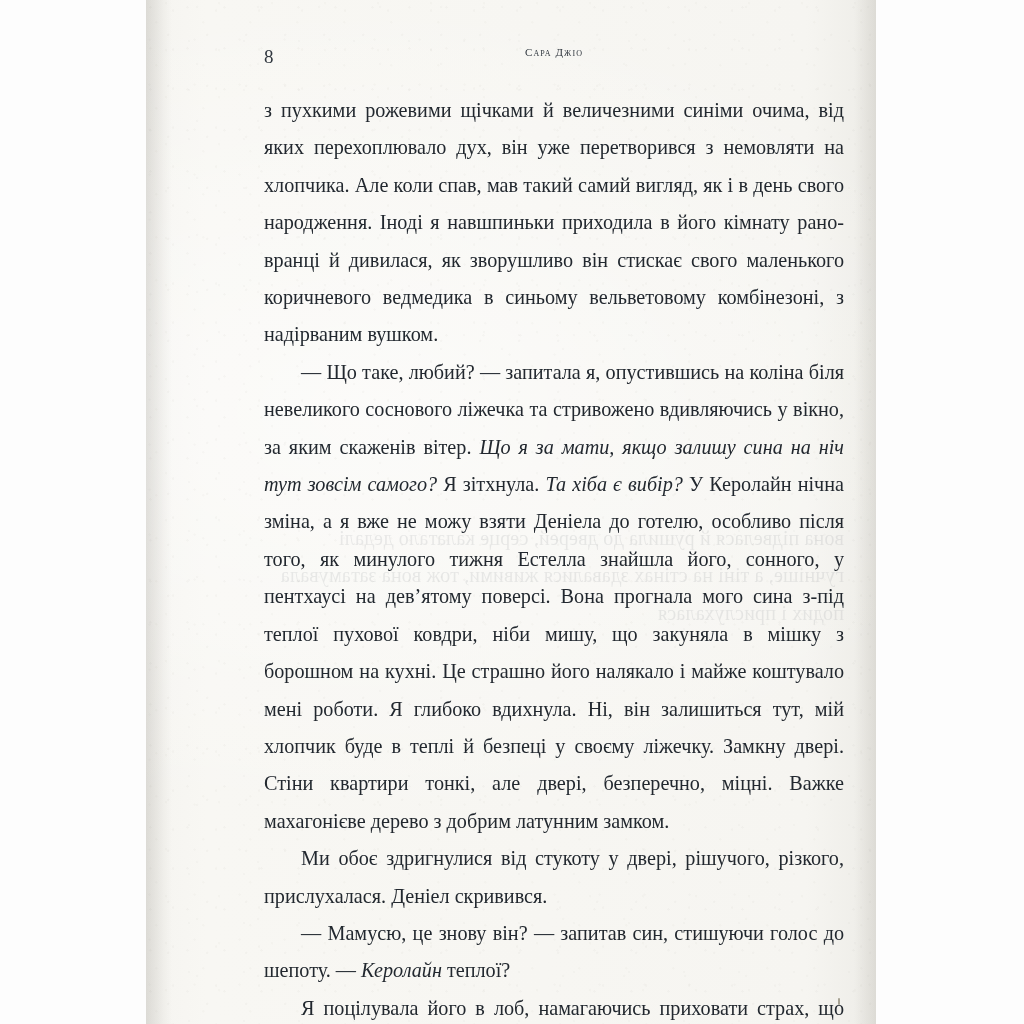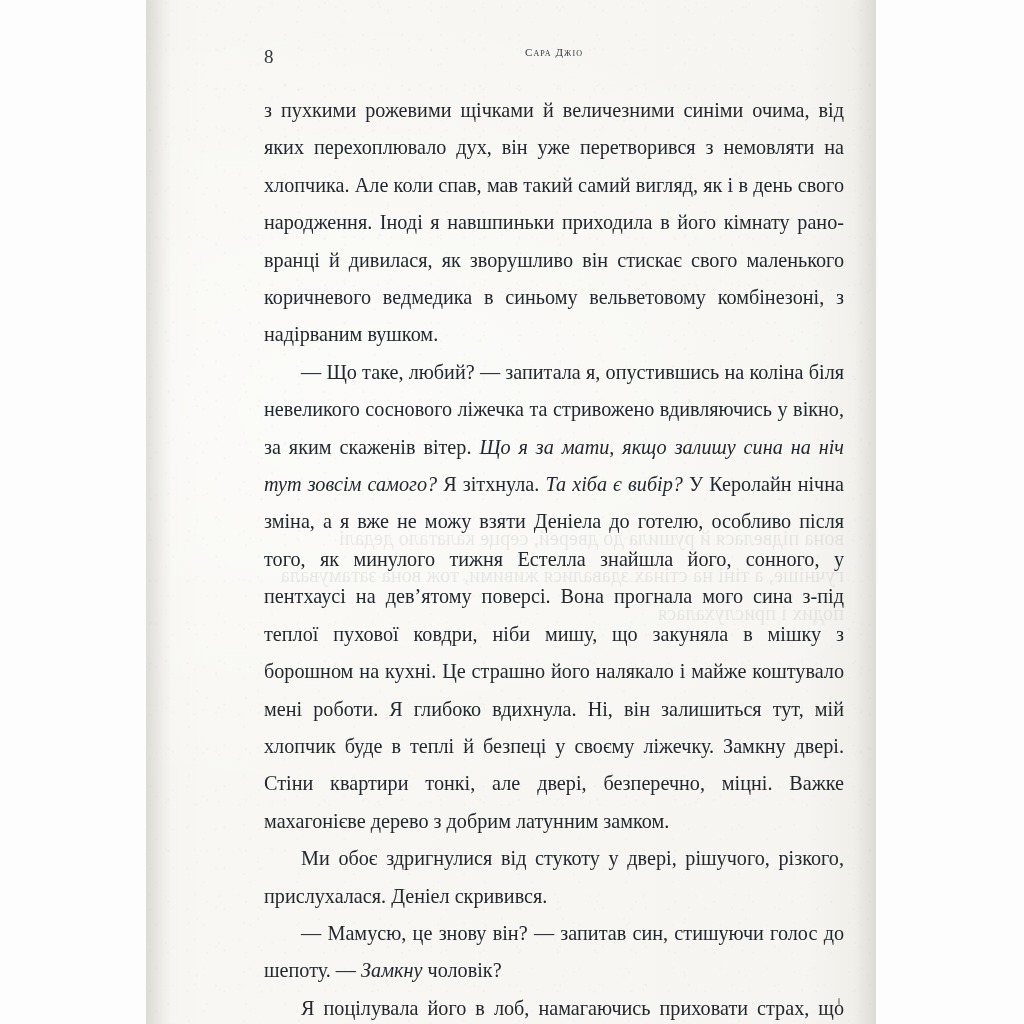--- a/index.html
+++ b/index.html
@@ -171,20 +171,20 @@
 
     <div id="runninghead">
       <span id="folio">8</span>
       <span id="headtitle">Сара Джіо</span>
     </div>
 
     <div id="textblock">
         <p class="noindent"><span>з пухкими рожевими щічками й величезними синіми очима, від яких перехоплювало дух, він уже перетворився з немовляти на хлопчика. Але коли спав, мав такий самий вигляд, як і в день свого народження. Іноді я навшпиньки приходила в його кімнату рано-вранці й дивилася, як зворушливо він стискає свого маленького коричневого ведмедика в синьому вельветовому комбінезоні, з надірваним вушком.</span></p>
         <p><span>— Що таке, любий? — запитала я, опустившись на коліна біля невеликого соснового ліжечка та стривожено вдивляючись у вікно, за яким скаженів вітер. </span><em>Що я за мати, якщо залишу сина на ніч тут зовсім самого?</em><span> Я зітхнула. </span><em>Та хіба є вибір?</em><span> У Керолайн нічна зміна, а я вже не можу взяти Деніела до готелю, особливо після того, як минулого тижня Естелла знайшла його, сонного, у пентхаусі на дев’ятому поверсі. Вона прогнала мого сина з-під теплої пухової ковдри, ніби мишу, що закуняла в мішку з борошном на кухні. Це страшно його налякало і майже коштувало мені роботи. Я глибоко вдихнула. Ні, він залишиться тут, мій хлопчик буде в теплі й безпеці у своєму ліжечку. Замкну двері. Стіни квартири тонкі, але двері, безперечно, міцні. Важке махагонієве дерево з добрим латунним замком.</span></p>
         <p><span>Ми обоє здригнулися від стукоту у двері, рішучого, різкого, прислухалася. Деніел скривився.</span></p>
-        <p><span>— Мамусю, це знову він? — запитав син, стишуючи голос до шепоту. — </span><em>Замкну</em><span> чоловік?</span></p>
+        <p><span>— Мамусю, це знову він? — запитав син, стишуючи голос до шепоту. — </span><em>Керолайн</em><span> теплої?</span></p>
         <p><span>Я поцілувала його в лоб, намагаючись приховати страх, що заворушився в грудях.</span></p>
       </div>
 
     <div id="speck"></div>
   </div>
 
 </div>
 
 </body></html>

